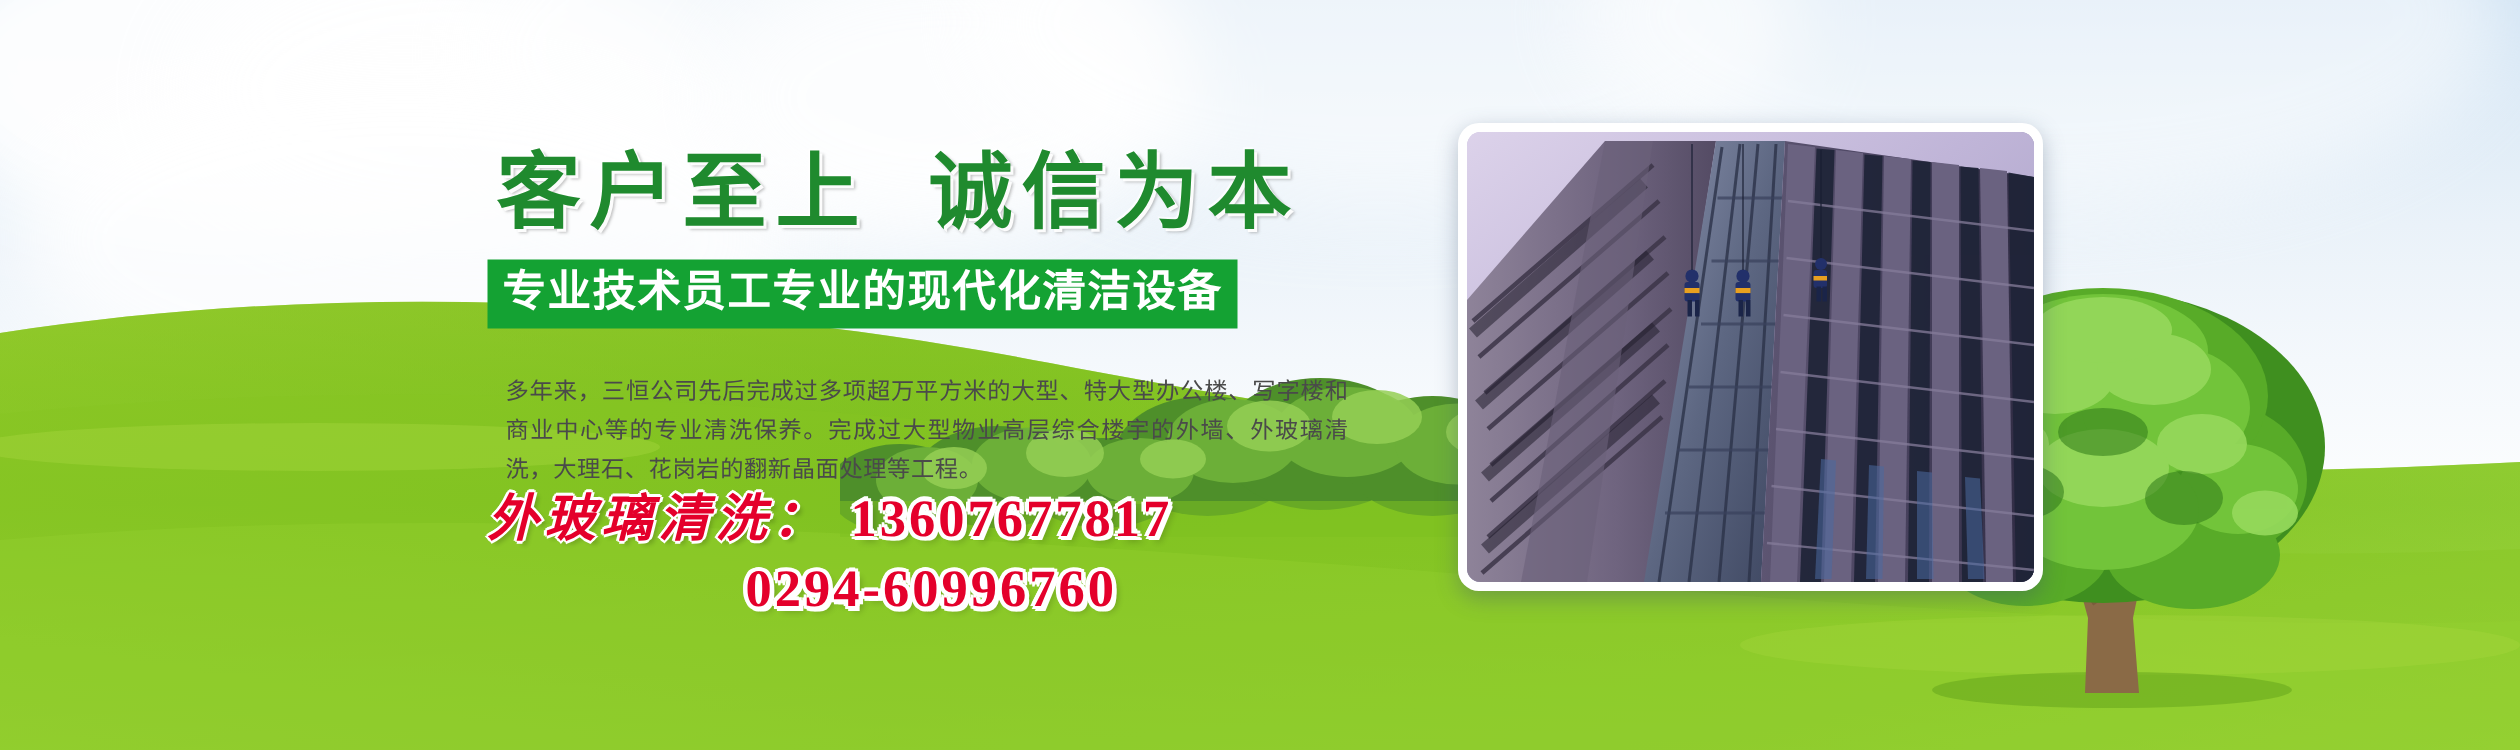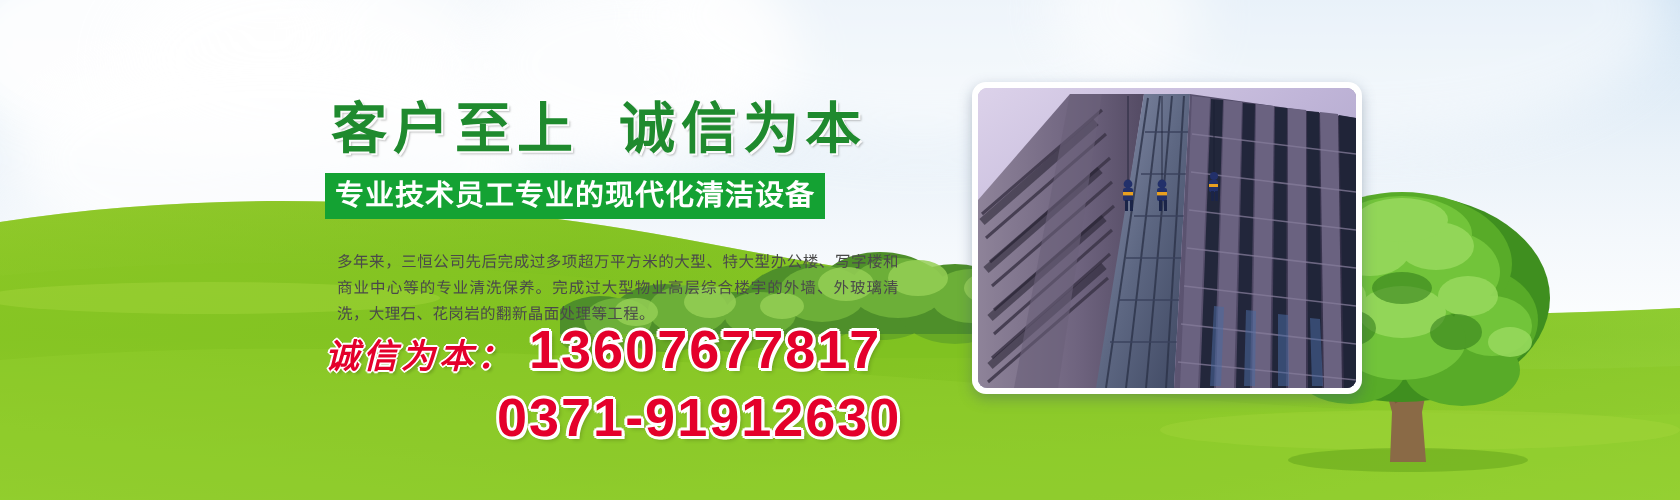--- a/index.html
+++ b/index.html
@@ -153,23 +153,23 @@
     font-weight: bold;
     font-size: 34px;
     letter-spacing: 4px;
     color: #e4002b;
     text-shadow:
       2px 0 0 #fff, -2px 0 0 #fff, 0 2px 0 #fff, 0 -2px 0 #fff,
       1px 1px 0 #fff, -1px -1px 0 #fff, 1px -1px 0 #fff, -1px 1px 0 #fff,
       3px 3px 3px rgba(0,0,0,.18);
   }
   .phone-number {
-    font-family: Liberation Sans, sans-serif;
+    font-family: Liberation Serif, serif;
     font-weight: bold;
-    font-size: 54px;
+    font-size: 35px;
     letter-spacing: 2px;
     color: #e4002b;
     margin-left: 14px;
     text-shadow:
       2px 0 0 #fff, -2px 0 0 #fff, 0 2px 0 #fff, 0 -2px 0 #fff,
       2px 2px 0 #fff, -2px -2px 0 #fff, 2px -2px 0 #fff, -2px 2px 0 #fff,
       3px 3px 0 #fff, -3px 0 0 #fff, 3px 0 0 #fff, 0 3px 0 #fff, 0 -3px 0 #fff,
       4px 4px 4px rgba(0,0,0,.20);
   }
   .phone-row.row2 .phone-number { margin-left: 0; }
@@ -321,25 +321,25 @@
   <div class="copy">
     <h1 class="headline">客户至上  诚信为本</h1>
 
     <div class="subbar">专业技术员工专业的现代化清洁设备</div>
 
     <p class="paragraph">多年来，三恒公司先后完成过多项超万平方米的大型、特大型办公楼、写字楼和商业中心等的专业清洗保养。完成过大型物业高层综合楼宇的外墙、外玻璃清洗，大理石、花岗岩的翻新晶面处理等工程。</p>
   </div>
 
   <div class="phones">
     <div class="phone-row row1">
-      <span class="hotline-label">诚信为本：</span>
+      <span class="hotline-label">外玻璃清洗：</span>
       <span class="phone-number">13607677817</span>
     </div>
     <div class="phone-row row2">
-      <span class="phone-number">0371-91912630</span>
+      <span class="phone-number">0294-60996760</span>
     </div>
   </div>
 
   <div class="photo-frame">
     <div class="photo">
       <svg viewBox="0 0 378 300" preserveAspectRatio="none" aria-hidden="true">
         <defs>
           <linearGradient id="skyp" x1="0" y1="0" x2="1" y2="1">
             <stop offset="0%" stop-color="#dcd2ea"></stop>
             <stop offset="45%" stop-color="#c0b5d8"></stop>

